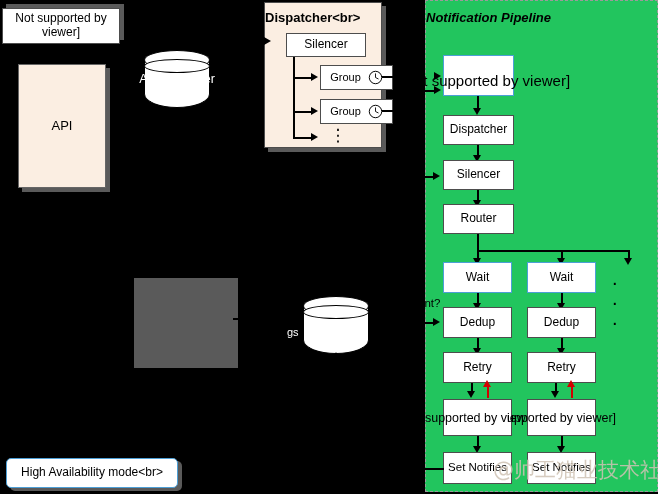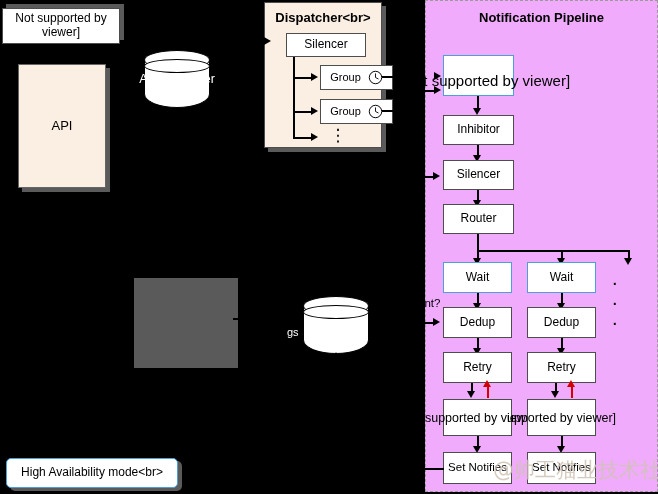--- a/index.html
+++ b/index.html
@@ -9,23 +9,23 @@
 
   
   .node{background:#fff;border:1px solid #4d4d4d;display:flex;align-items:center;
         justify-content:center;font-size:12px;color:#000;text-align:center;
         line-height:1.15;}
   .node.blue{border:1.5px solid #4d9fd6;}
   .node.peach{background:#fbeee2;border:1px solid #666;}
   .node.round{border-radius:5px;}
 
   
-  .region{background:#f0abfc;border:1px dashed #9a9a9a;}
+  .region{background:#22c55e;border:1px dashed #9a9a9a;font-style:italic;}
   .region-solid{background:#fbeee2;border:1px solid #4d4d4d;}
-  .region-title{position:absolute;width:100%;text-align:center;font-size:13px;
+  .region-title{position:absolute;width:100%;font-size:13px;
                 font-weight:bold;color:#000;}
 
   
   .cyl{position:absolute;}
   .cyl .body{position:absolute;left:0;right:0;top:9px;bottom:0;background:#fff;
              border:1.5px solid #000;border-top:none;border-radius:0 0 50% 50%/0 0 14px 14px;}
   .cyl .lid{position:absolute;left:0;right:0;top:0;height:18px;background:#fff;
             border:1.5px solid #000;border-radius:50%/50%;}
   .cyl .cap{position:absolute;left:0;right:0;top:9px;height:12px;
             border:1.5px solid #000;border-radius:50%/50%;background:#fff;}
@@ -164,21 +164,21 @@
   <div class="edge-lbl abs" style="left:415px;top:72px;font-size:15px;">ot supported by viewer]</div>
 
   <div class="ahead right abs" style="left:434px;top:71.5px;"></div>
   <div class="ahead right abs" style="left:434px;top:85.5px;"></div>
   <div class="ln hln abs" style="left:414px;top:90px;width:22px;"></div>
 
   <div class="ln vln abs" style="left:477px;top:96px;height:14px;"></div>
   <div class="ahead down abs" style="left:472.5px;top:108px;"></div>
 
   <div class="node abs" style="left:443px;top:115px;width:71px;height:30px;">
-    <span>Inhibitor</span>
+    <span>Dispatcher</span>
   </div>
   <div class="ln vln abs" style="left:477px;top:145px;height:12px;"></div>
   <div class="ahead down abs" style="left:472.5px;top:155px;"></div>
 
   <div class="node abs" style="left:443px;top:160px;width:71px;height:30px;">
     <span>Silencer</span>
   </div>
 
   <div class="ln hln abs" style="left:412px;top:176px;width:22px;"></div>
   <div class="ahead right abs" style="left:433px;top:171.5px;"></div>

